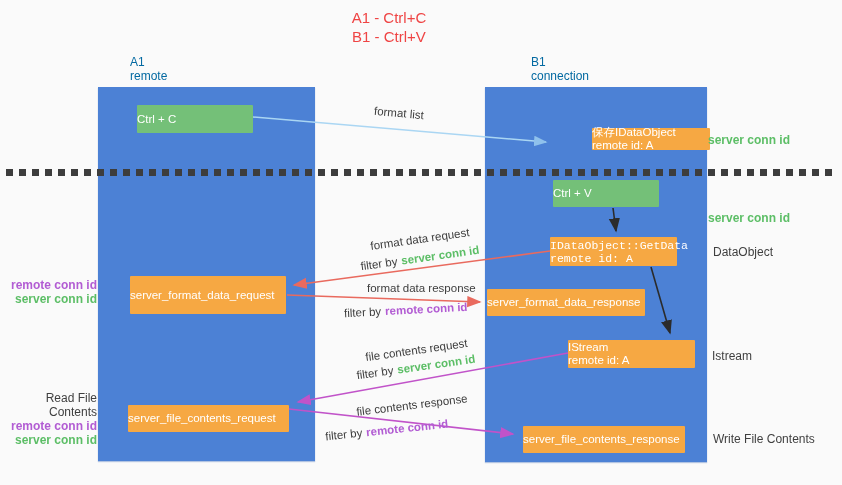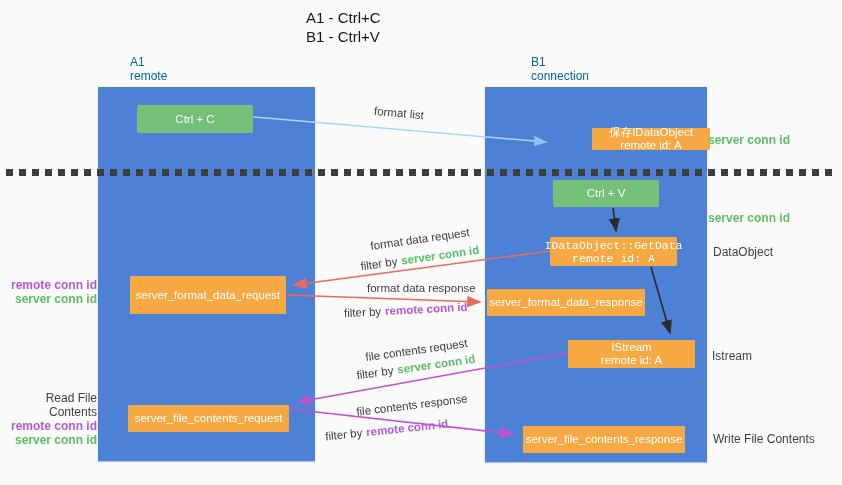--- a/index.html
+++ b/index.html
@@ -3,28 +3,28 @@
 <meta charset="utf-8">
 <style>
   html,body{margin:0;padding:0;background:#fafafa;}
   .canvas{position:relative;width:842px;height:485px;background:#fafafa;overflow:hidden;
           font-family:"Liberation Sans",sans-serif;color:#3e3e3e;}
   
   .col{position:absolute;top:87px;background:#4C81D5;z-index:1;box-shadow:0 1px 1px rgba(130,160,210,.6);}
   #colA{left:98px;width:217px;height:374px;}
   #colB{left:485px;width:222px;height:375px;}
   
-  #title{position:absolute;left:306px;top:8px;width:200px;font-size:15px;line-height:19px;color:#0f172a;z-index:2;}
+  #title{position:absolute;left:289px;top:8px;width:200px;text-align:center;font-size:15px;line-height:19px;color:#ef4444;z-index:2;}
   .colhead{position:absolute;top:55px;width:130px;text-align:left;font-size:12px;line-height:14px;color:#0369a1;z-index:2;}
   #headA{left:130px;} #headB{left:531px;}
   
   #divider{position:absolute;left:6px;top:169px;width:832px;height:7px;z-index:6;
            background:repeating-linear-gradient(to right,#3d3d3d 0 7px,transparent 7px 13px);}
   
-  .box{position:absolute;z-index:4;display:flex;flex-direction:column;align-items:center;justify-content:center;
+  .box{position:absolute;z-index:4;display:flex;flex-direction:column;align-items:flex-start;justify-content:center;
        color:#fff;font-size:11.5px;line-height:13px;text-align:center;border-radius:1px;}
   .green{background:#74C078;}
   .orange{background:#F6A843;}
   #ctrlC{left:137px;top:105px;width:116px;height:28px;}
   #saveObj{left:556px;top:128px;width:118px;height:22px;margin-left:36px;}
   #ctrlV{left:553px;top:180px;width:106px;height:27px;}
   #getData{left:550px;top:237px;width:127px;height:29px;font-family:Liberation Mono, monospace;}
   #fmtReq{left:130px;top:276px;width:156px;height:38px;}
   #fmtResp{left:487px;top:289px;width:158px;height:27px;}
   #istreamBox{left:568px;top:340px;width:127px;height:28px;}

